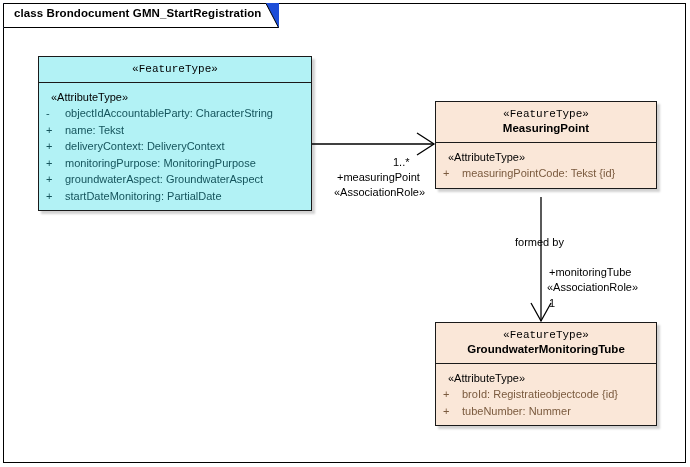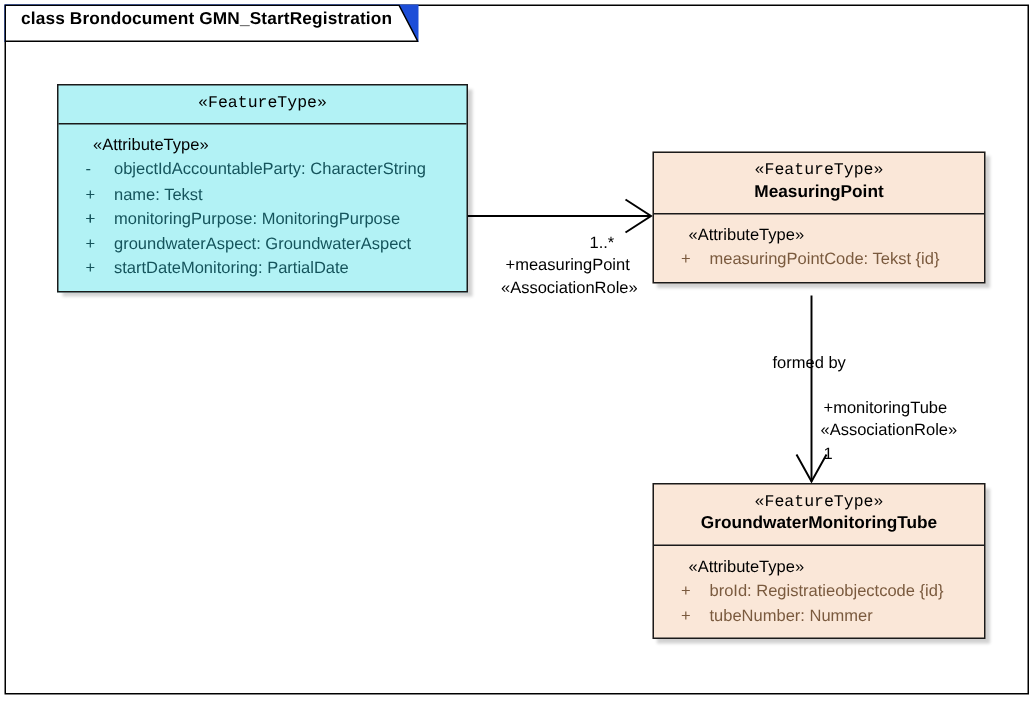--- a/index.html
+++ b/index.html
@@ -75,21 +75,21 @@
     font-family: Liberation Mono, monospace;
   }
   .uml-class .cname {
     font-size: 11.5px;
     font-weight: bold;
     color: #000000;
     line-height: 15px;
     white-space: nowrap;
   }
   .uml-class .compartment {
-    padding: 6px 4px 6px 15px;
+    padding: 6px 4px 6px 4px;
   }
   .uml-class .attr-stereo {
     font-size: 11px;
     color: #000000;
     line-height: 16px;
     padding-left: 8px;
     white-space: nowrap;
   }
   .attr-row {
     display: block;
@@ -200,21 +200,21 @@
     </div>
     <div class="compartment">
       <div class="attr-stereo">«AttributeType»</div>
       <div class="attr-row">
         <span class="vis">-</span><span>objectIdAccountableParty: CharacterString</span>
       </div>
       <div class="attr-row">
         <span class="vis">+</span><span>name: Tekst</span>
       </div>
       <div class="attr-row">
-        <span class="vis">+</span>
+        <span class="vis">+</span><span>deliveryContext: DeliveryContext</span>
       </div>
       <div class="attr-row">
         <span class="vis">+</span><span>monitoringPurpose: MonitoringPurpose</span>
       </div>
       <div class="attr-row">
         <span class="vis">+</span><span>groundwaterAspect: GroundwaterAspect</span>
       </div>
       <div class="attr-row">
         <span class="vis">+</span><span>startDateMonitoring: PartialDate</span>
       </div>

